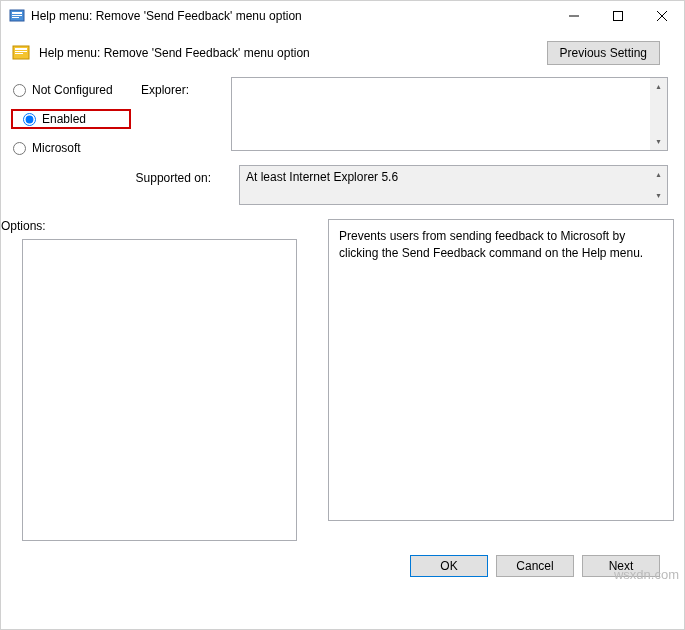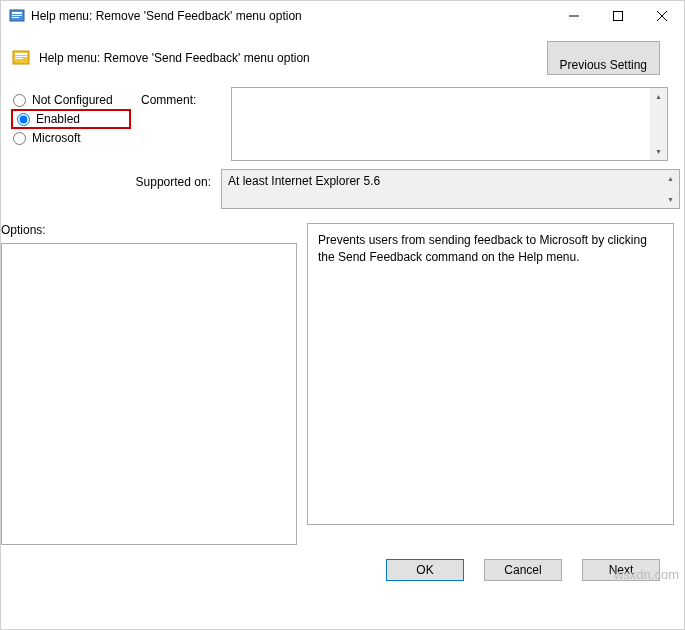--- a/index.html
+++ b/index.html
@@ -4,39 +4,39 @@
   <style>
     * { box-sizing: border-box; font-family: "Segoe UI", Tahoma, sans-serif; font-size: 12px; }
     body { margin: 0; background: #fff; width: 685px; height: 630px; border: 1px solid #d0d0d0; display: flex; flex-direction: column; }
     .titlebar { height: 30px; display: flex; align-items: center; padding: 0 0 0 8px; }
     .titlebar .title-icon { width: 16px; height: 16px; margin-right: 6px; }
     .titlebar .title-text { flex: 1; font-size: 12px; color: #000; }
     .win-btn { width: 44px; height: 30px; display: flex; align-items: center; justify-content: center; color: #333; }
     .header-row { display: flex; align-items: center; padding: 10px 24px 6px 10px; gap: 8px; }
     .header-icon { width: 20px; height: 20px; }
     .header-title { flex: 1; font-size: 12px; }
-    .nav-btn { min-width: 100px; height: 24px; border: 1px solid #adadad; background: #e1e1e1; padding: 16px 12px; cursor: pointer; }
+    .nav-btn { min-width: 100px; height: 24px; border: 1px solid #adadad; background: #e1e1e1; padding: 4px 12px; cursor: pointer; }
     .config-row { display: flex; padding: 6px 16px 0 10px; gap: 10px; }
-    .radio-col { width: 120px; display: flex; flex-direction: column; padding-top: 4px; }
+    .radio-col { width: 120px; display: flex; flex-direction: column; gap: 10px; padding-top: 4px; }
     .radio-item { display: flex; align-items: center; gap: 6px; padding: 2px; }
-    .radio-item.enabled { border: 2px solid #c00; padding: 1px 4px; }
+    .radio-item.enabled { border: 2px solid #c00; padding: 1px 10px; }
     .radio-item input { margin: 0; }
     .label-col { width: 80px; padding-top: 6px; }
     .comment-box { flex: 1; height: 74px; border: 1px solid #abadb3; background: #fff; position: relative; }
     .scroll-track { position: absolute; right: 0; top: 0; bottom: 0; width: 17px; display: flex; flex-direction: column; background: #f0f0f0; }
     .scroll-arrow { height: 17px; display: flex; align-items: center; justify-content: center; color: #606060; font-size: 8px; }
-    .supported-row { display: flex; padding: 8px 4px 0 10px; gap: 10px; align-items: flex-start; }
+    .supported-row { display: flex; padding: 8px 16px 0 10px; gap: 28px; align-items: flex-start; }
     .supported-row .label-col { text-align: right; width: 200px; padding-top: 6px; }
     .supported-box { flex: 1; height: 40px; border: 1px solid #abadb3; background: #f0f0f0; padding: 4px 6px; position: relative; }
     .middle-row { display: flex; padding: 14px 10px 4px 0; gap: 10px; }
     .left-col { width: 296px; }
     .right-col { flex: 1; }
     .panel-label { margin-bottom: 6px; }
-    .panel-box { border: 1px solid #abadb3; background: #fff; height: 302px; padding: 8px 10px; overflow: auto; line-height: 1.4; }
-    .footer { padding: 10px 24px 14px 0; display: flex; justify-content: flex-end; gap: 20px; }
+    .panel-box { border: 1px solid #abadb3; background: #fff; height: 302px; padding: 8px 10px; overflow: auto; line-height: 1.4; margin-left: 21px; }
+    .footer { padding: 10px 24px 14px 0; display: flex; justify-content: flex-end; gap: 8px; }
     .footer-btn { min-width: 78px; height: 22px; border: 1px solid #adadad; background: #e1e1e1; cursor: pointer; }
     .footer-btn.primary { border-color: #0078d7; }
     .help-p { margin: 0 0 12px 0; }
     .watermark { position: absolute; right: 6px; bottom: 48px; color: #bbb; font-size: 13px; }
   </style>
 </head>
 <body>
 
 <div class="titlebar">
   <span class="title-icon">
@@ -87,21 +87,21 @@
     </label>
     <label class="radio-item enabled">
       <input type="radio" name="cfg" checked="" style="">
       <span>Enabled</span>
     </label>
     <label class="radio-item">
       <input type="radio" name="cfg" style="">
       <span>Microsoft</span>
     </label>
   </div>
-  <div class="label-col">Comment:</div>
+  <div class="label-col">Explorer:</div>
   <div class="comment-box">
     <div class="scroll-track">
       <div class="scroll-arrow">▴</div>
       <div style="flex:1"></div>
       <div class="scroll-arrow">▾</div>
     </div>
   </div>
 </div>
 
 <div class="supported-row">

